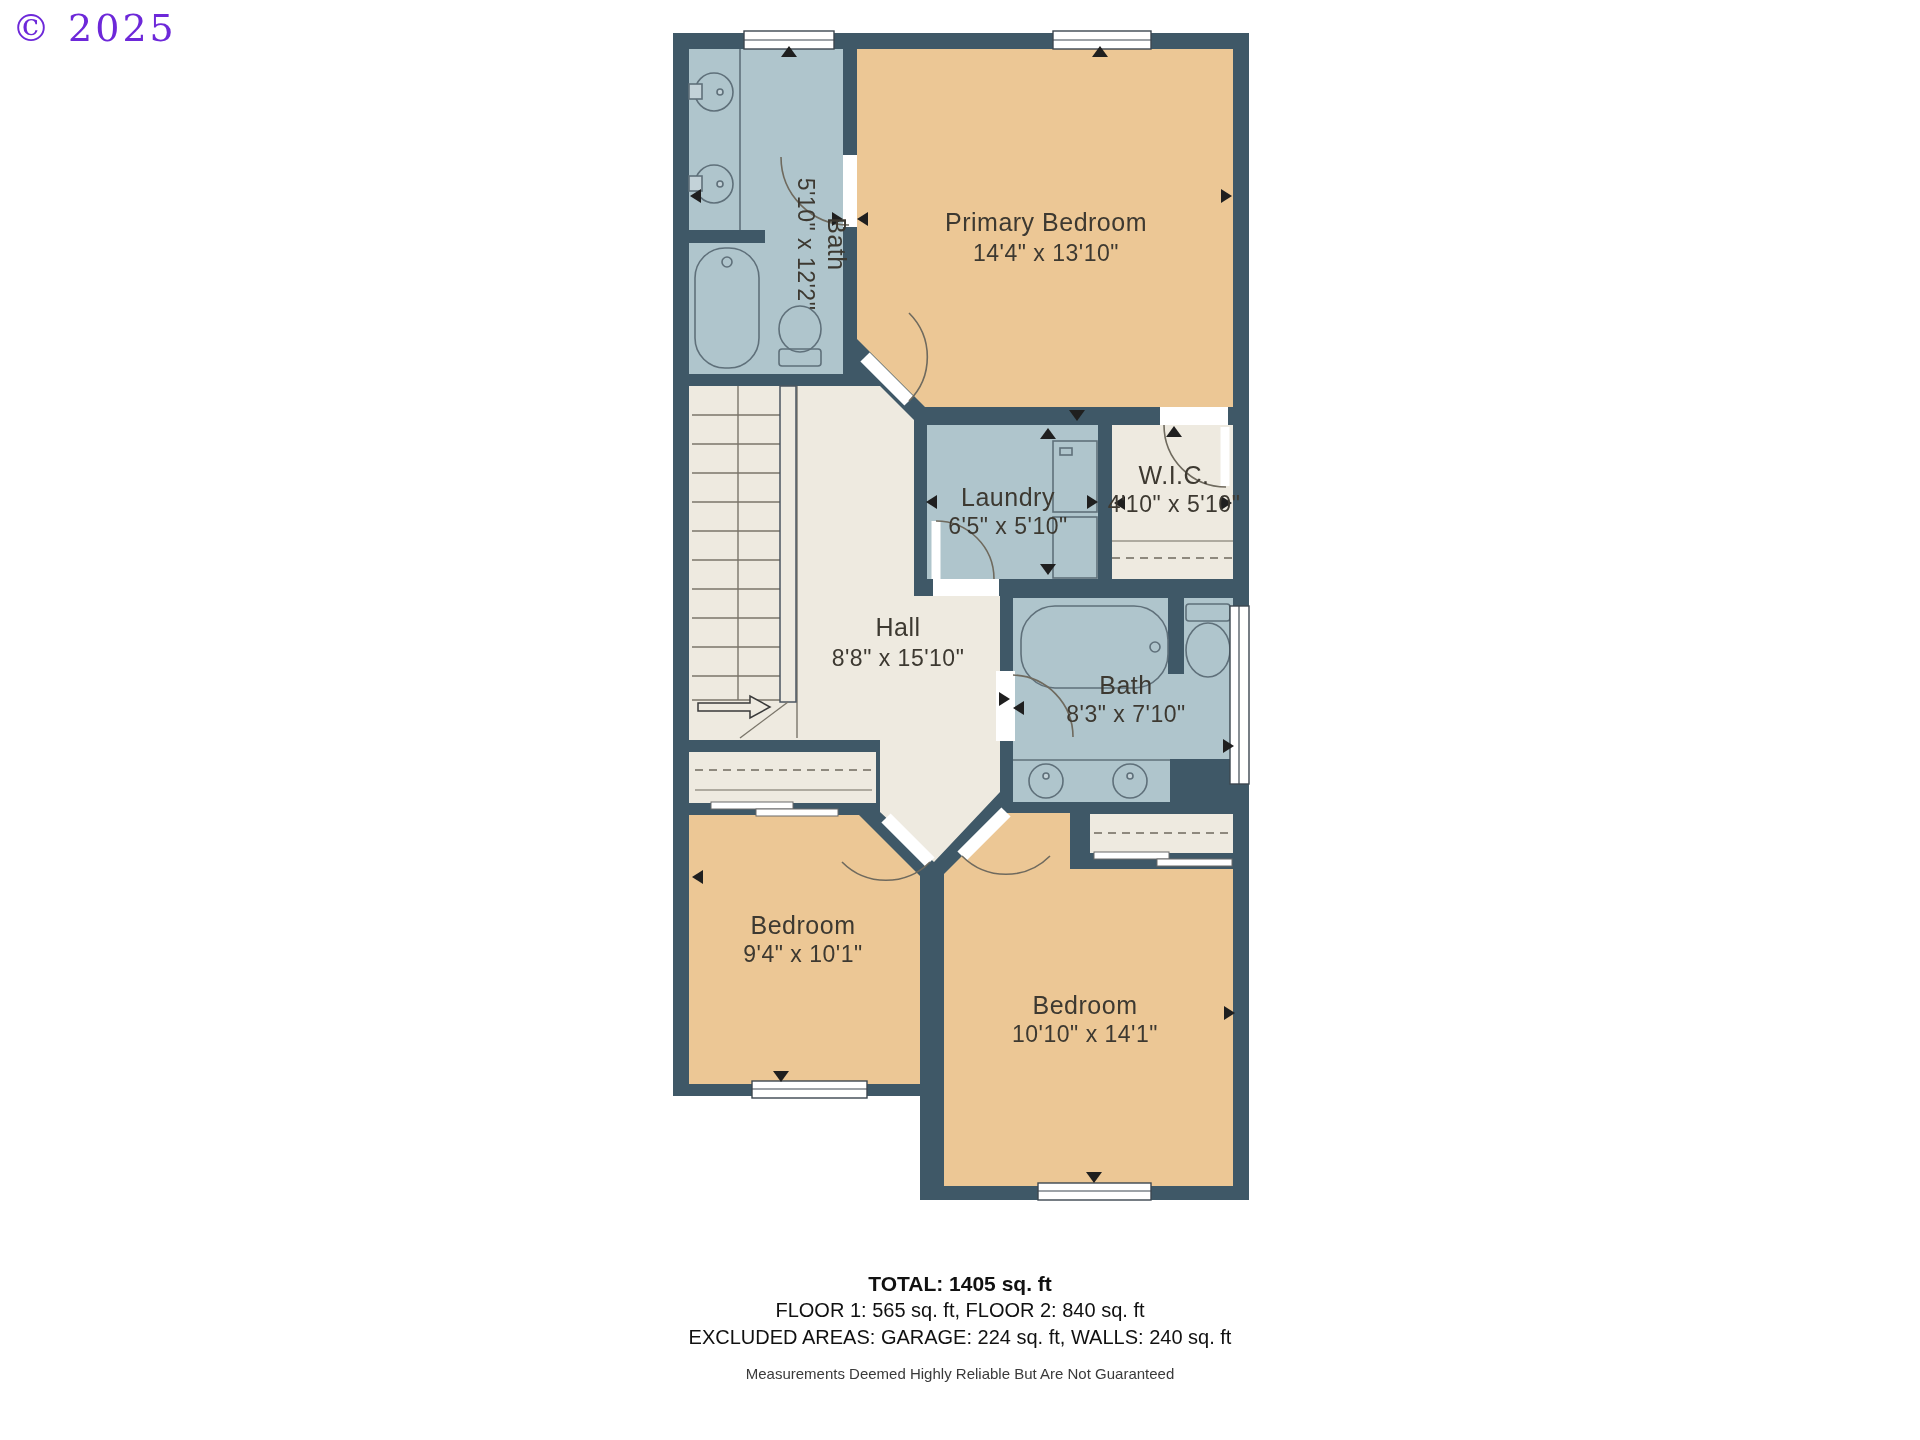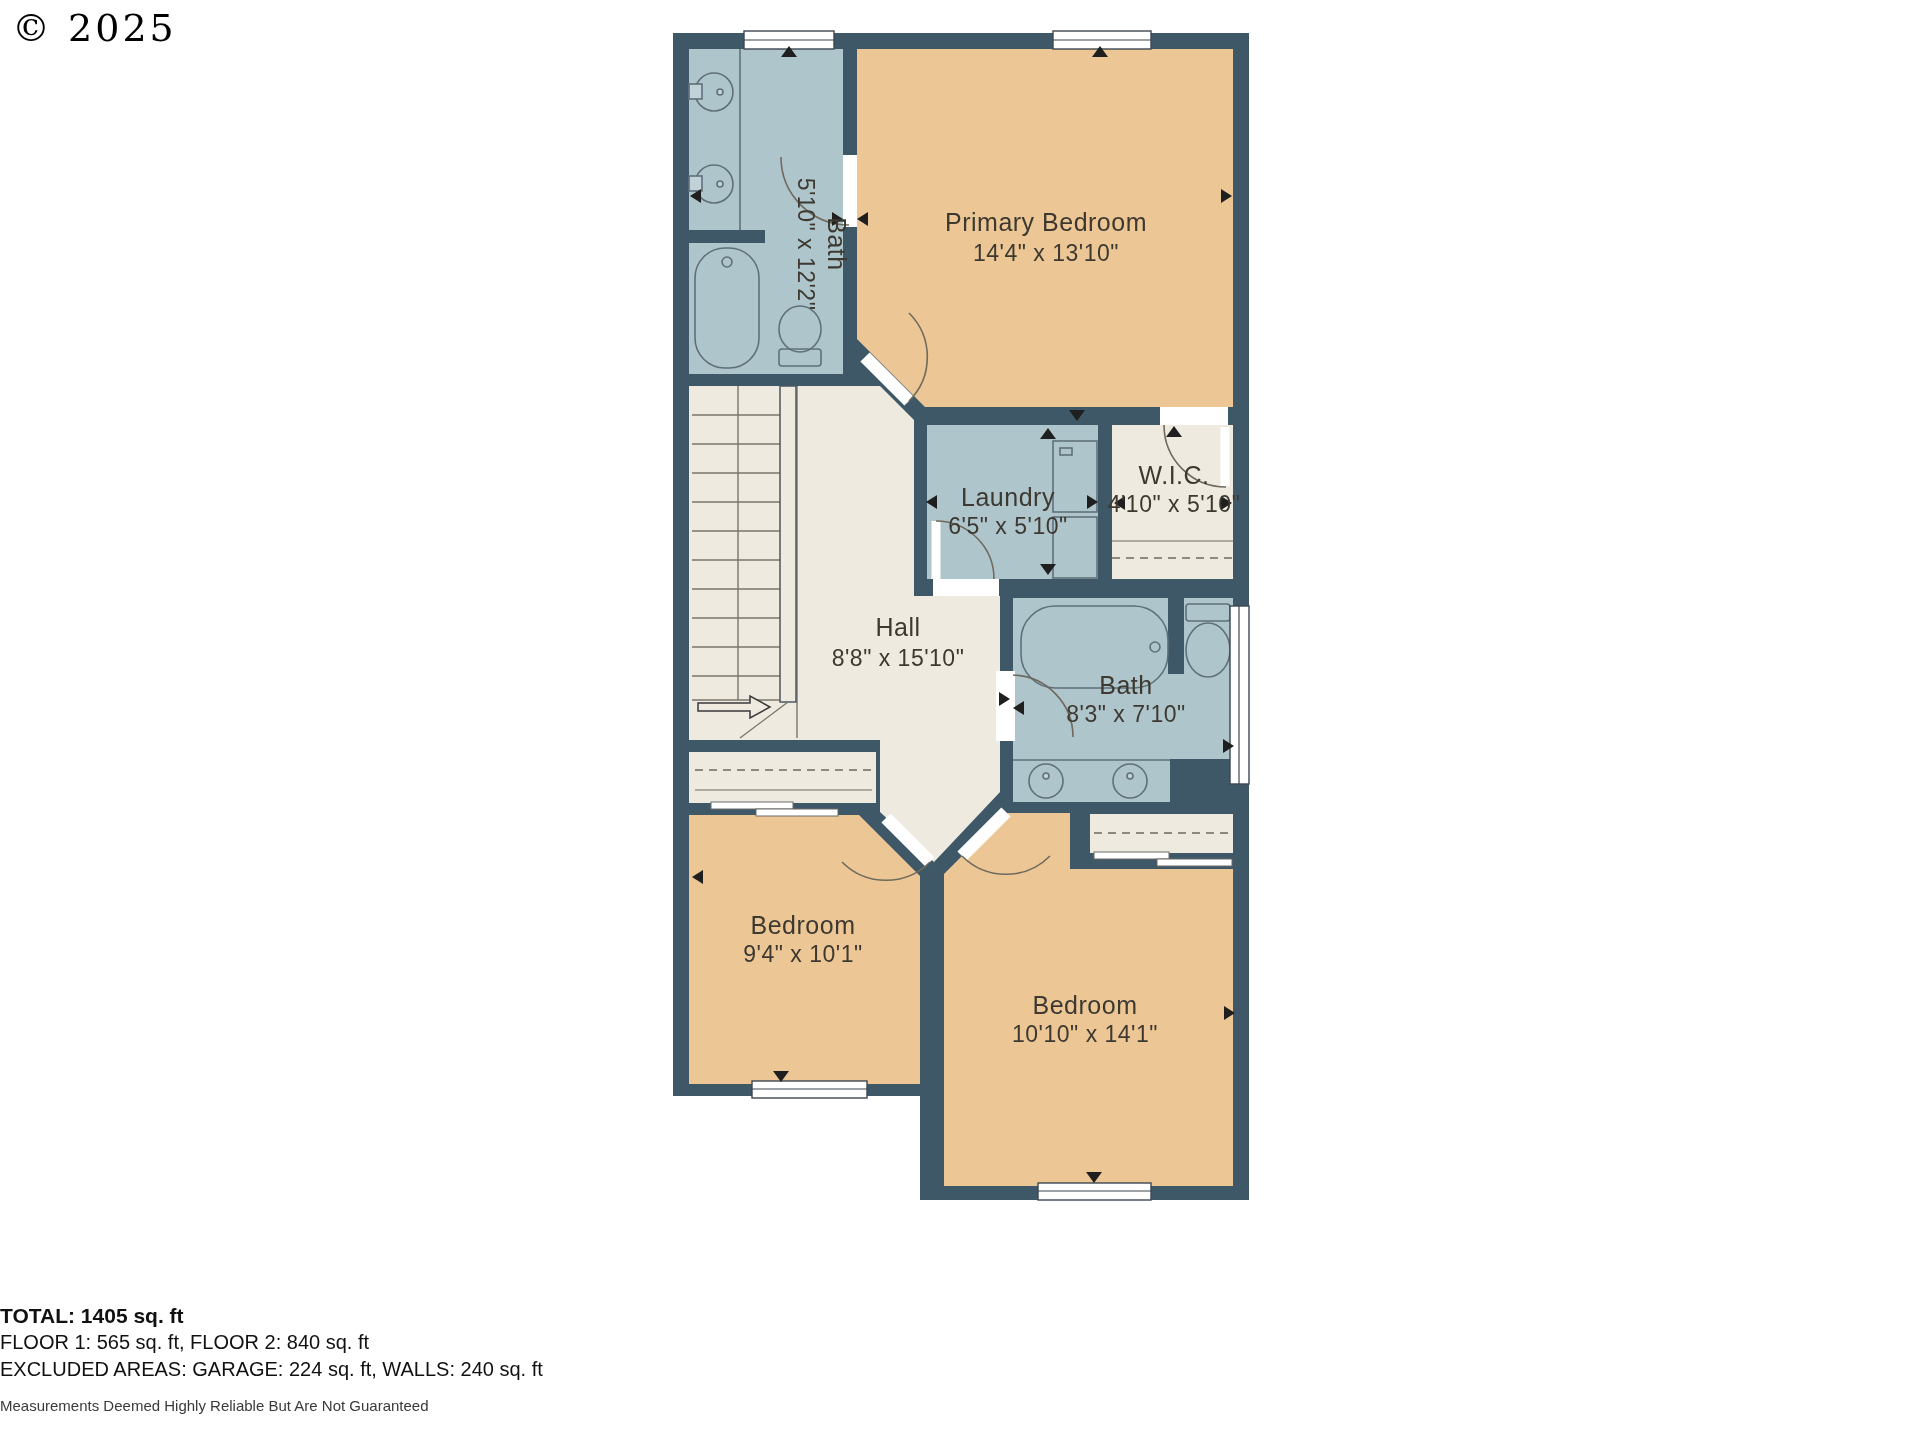--- a/index.html
+++ b/index.html
@@ -1,23 +1,23 @@
 <!DOCTYPE html>
 <html><head>
 <meta charset="utf-8">
 <style>
   html,body{margin:0;padding:0;background:#ffffff;}
   .canvas{position:relative;width:1920px;height:1440px;background:#ffffff;overflow:hidden;
           font-family:"Liberation Sans",sans-serif;}
   .copyright{position:absolute;left:12px;top:6px;font:38px "DejaVu Serif",serif;
-             color:#000000;letter-spacing:3px;}
+             color:#6d28d9;letter-spacing:3px;}
   svg text{fill:#3d3931;}
   .room-name{font:25px "Liberation Sans",sans-serif;letter-spacing:.5px;}
   .room-dims{font:23px "Liberation Sans",sans-serif;letter-spacing:.5px;}
-  .summary{position:absolute;left:0;top:1302px;width:100%;text-align:left;color:#111;}
+  .summary{position:absolute;left:0;top:1270px;width:100%;text-align:center;color:#111;}
   .summary .total{font-size:21px;font-weight:bold;line-height:27px;}
   .summary .line{font-size:20px;line-height:27px;}
   .summary .disclaimer{font-size:15px;color:#3a3a3a;margin-top:14px;}
   .fx{stroke:#5f707a;stroke-width:1.6;fill:none;}
   .fxf{stroke:#5f707a;stroke-width:1.6;fill:#c3d2d8;}
   .arc{stroke:#6f6a5e;stroke-width:1.6;fill:none;}
   .leaf{stroke:#ffffff;stroke-width:13;}
   .win{fill:#ffffff;stroke:#3c4750;stroke-width:1.4;}
   .winline{stroke:#3c4750;stroke-width:1.2;}
   .stair{stroke:#7a756a;stroke-width:1.4;}

